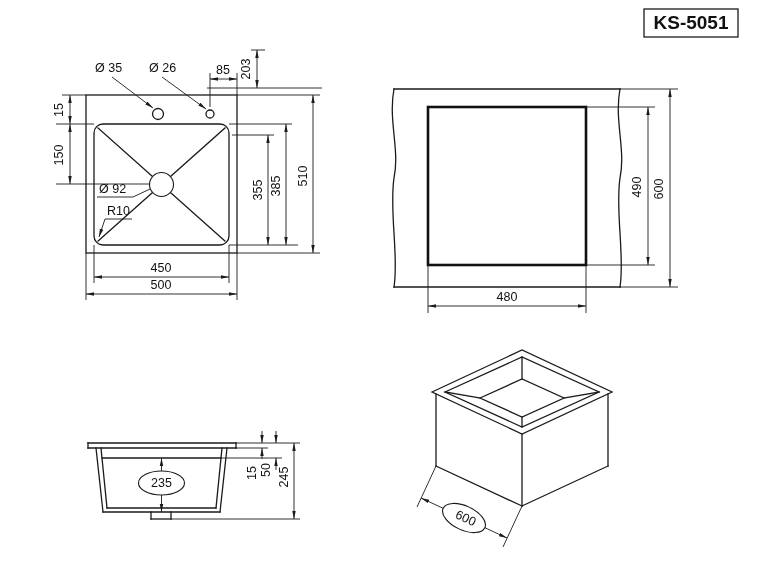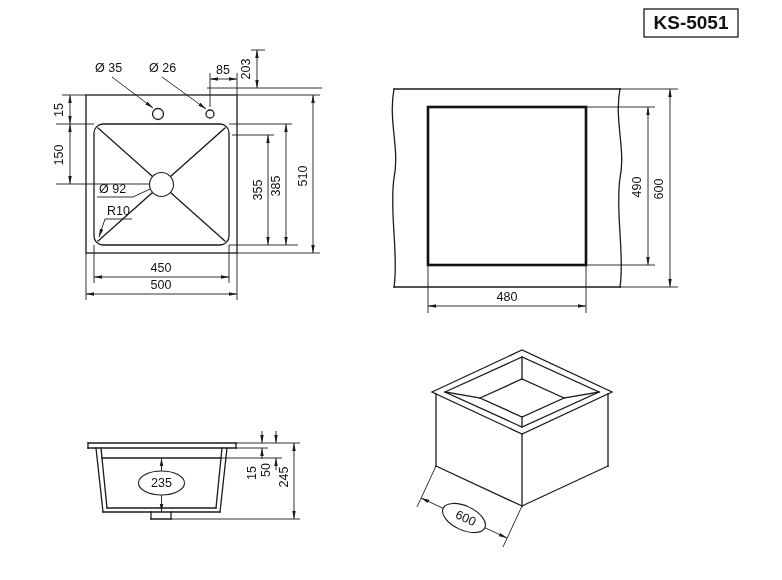--- a/index.html
+++ b/index.html
@@ -1,16 +1,16 @@
 <!DOCTYPE html>
 <html><head>
 <meta charset="utf-8">
 <style>
   html,body{margin:0;padding:0;background:#ffffff;}
-  .sheet{position:relative;width:782px;height:580px;background:#fff;overflow:hidden;border-radius:25px;}
+  .sheet{position:relative;width:782px;height:580px;background:#fff;overflow:hidden;}
   svg{display:block;}
   .ln{fill:none;stroke:#1b1b1b;stroke-width:1.3;stroke-linecap:square;}
   .thk{fill:none;stroke:#111;stroke-width:2.6;}
   .dl{fill:none;stroke:#1b1b1b;stroke-width:0.9;}
   .msk{fill:#ffffff;stroke:#1b1b1b;stroke-width:1.1;}
   text{font-family:"Liberation Sans","DejaVu Sans",sans-serif;font-size:12.5px;fill:#111;}
   .ttl{font-size:19px;font-weight:700;}
 </style>
 </head>
 <body>

